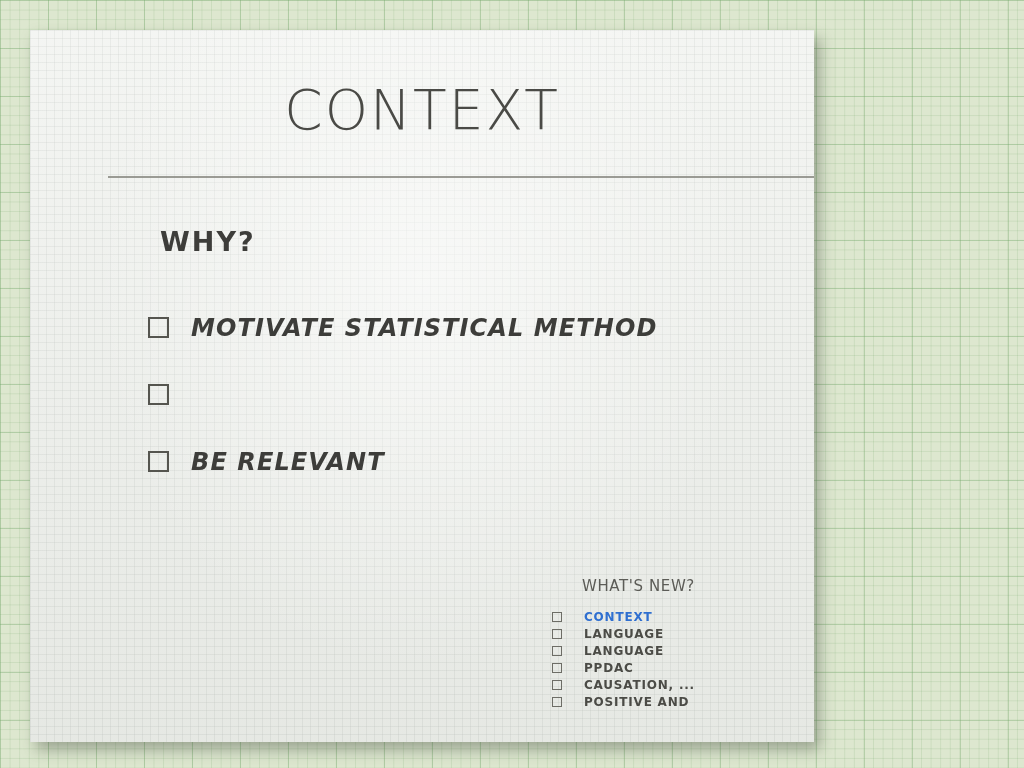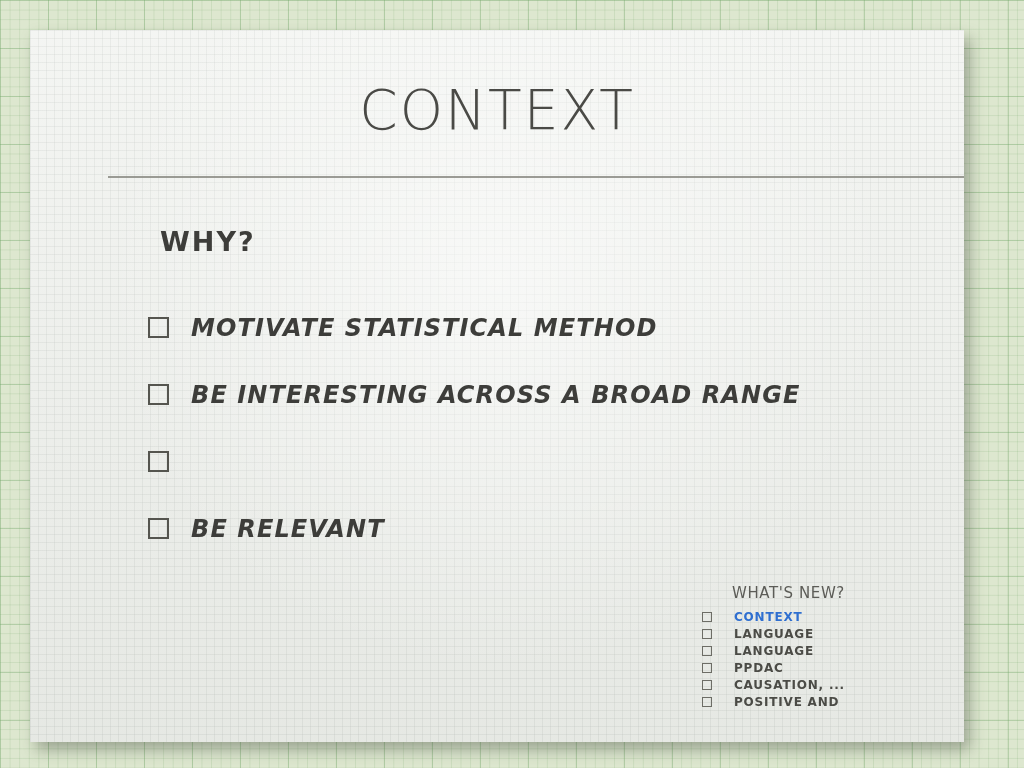--- a/index.html
+++ b/index.html
@@ -18,21 +18,21 @@
       linear-gradient(to right, rgba(120,170,110,0.18) 1px, transparent 1px),
       linear-gradient(to bottom, rgba(120,170,110,0.18) 1px, transparent 1px);
     background-size: 48px 48px, 48px 48px, 9.6px 9.6px, 9.6px 9.6px;
     position: relative;
   }
 
   .slide {
     position: absolute;
     left: 30px;
     top: 30px;
-    width: 934px;
+    width: 784px;
     height: 712px;
     background: #eef0ec;
     background-image:
       linear-gradient(to right, rgba(180,185,180,0.30) 1px, transparent 1px),
       linear-gradient(to bottom, rgba(180,185,180,0.30) 1px, transparent 1px);
     background-size: 8px 8px, 8px 8px;
     box-shadow: 6px 8px 14px rgba(60,70,55,0.40);
     overflow: hidden;
   }
   .slide::after {
@@ -114,21 +114,21 @@
     bottom: 32px;
     width: 230px;
     z-index: 4;
   }
   .mini-title {
     font-size: 15px;
     letter-spacing: 0.6px;
     color: #5c5c57;
     text-align: left;
     margin-left: 42px;
-    margin-bottom: 6px;
+    margin-bottom: 13px;
   }
   .mini-row {
     display: flex;
     align-items: center;
     height: 17px;
   }
   .mini-chk {
     width: 8px;
     height: 8px;
     border: 1px solid #6d6d66;
@@ -157,24 +157,20 @@
 
   <div class="section-heading">WHY?</div>
 
   <div class="bullets">
     <div class="bullet-row">
       <span class="chk"></span>
       <span class="bullet-text">MOTIVATE STATISTICAL METHOD</span>
     </div>
     <div class="bullet-row">
       <span class="chk"></span>
-      <span class="bullet-text">BE INTERESTING ACROSS A BROAD RANGE</span>
-    </div>
-    <div class="bullet-row">
-      <span class="chk"></span>
     </div>
     <div class="bullet-row">
       <span class="chk"></span>
       <span class="bullet-text">BE RELEVANT</span>
     </div>
   </div>
 
   <div class="mini-nav">
     <div class="mini-title">WHAT'S NEW?</div>
 

